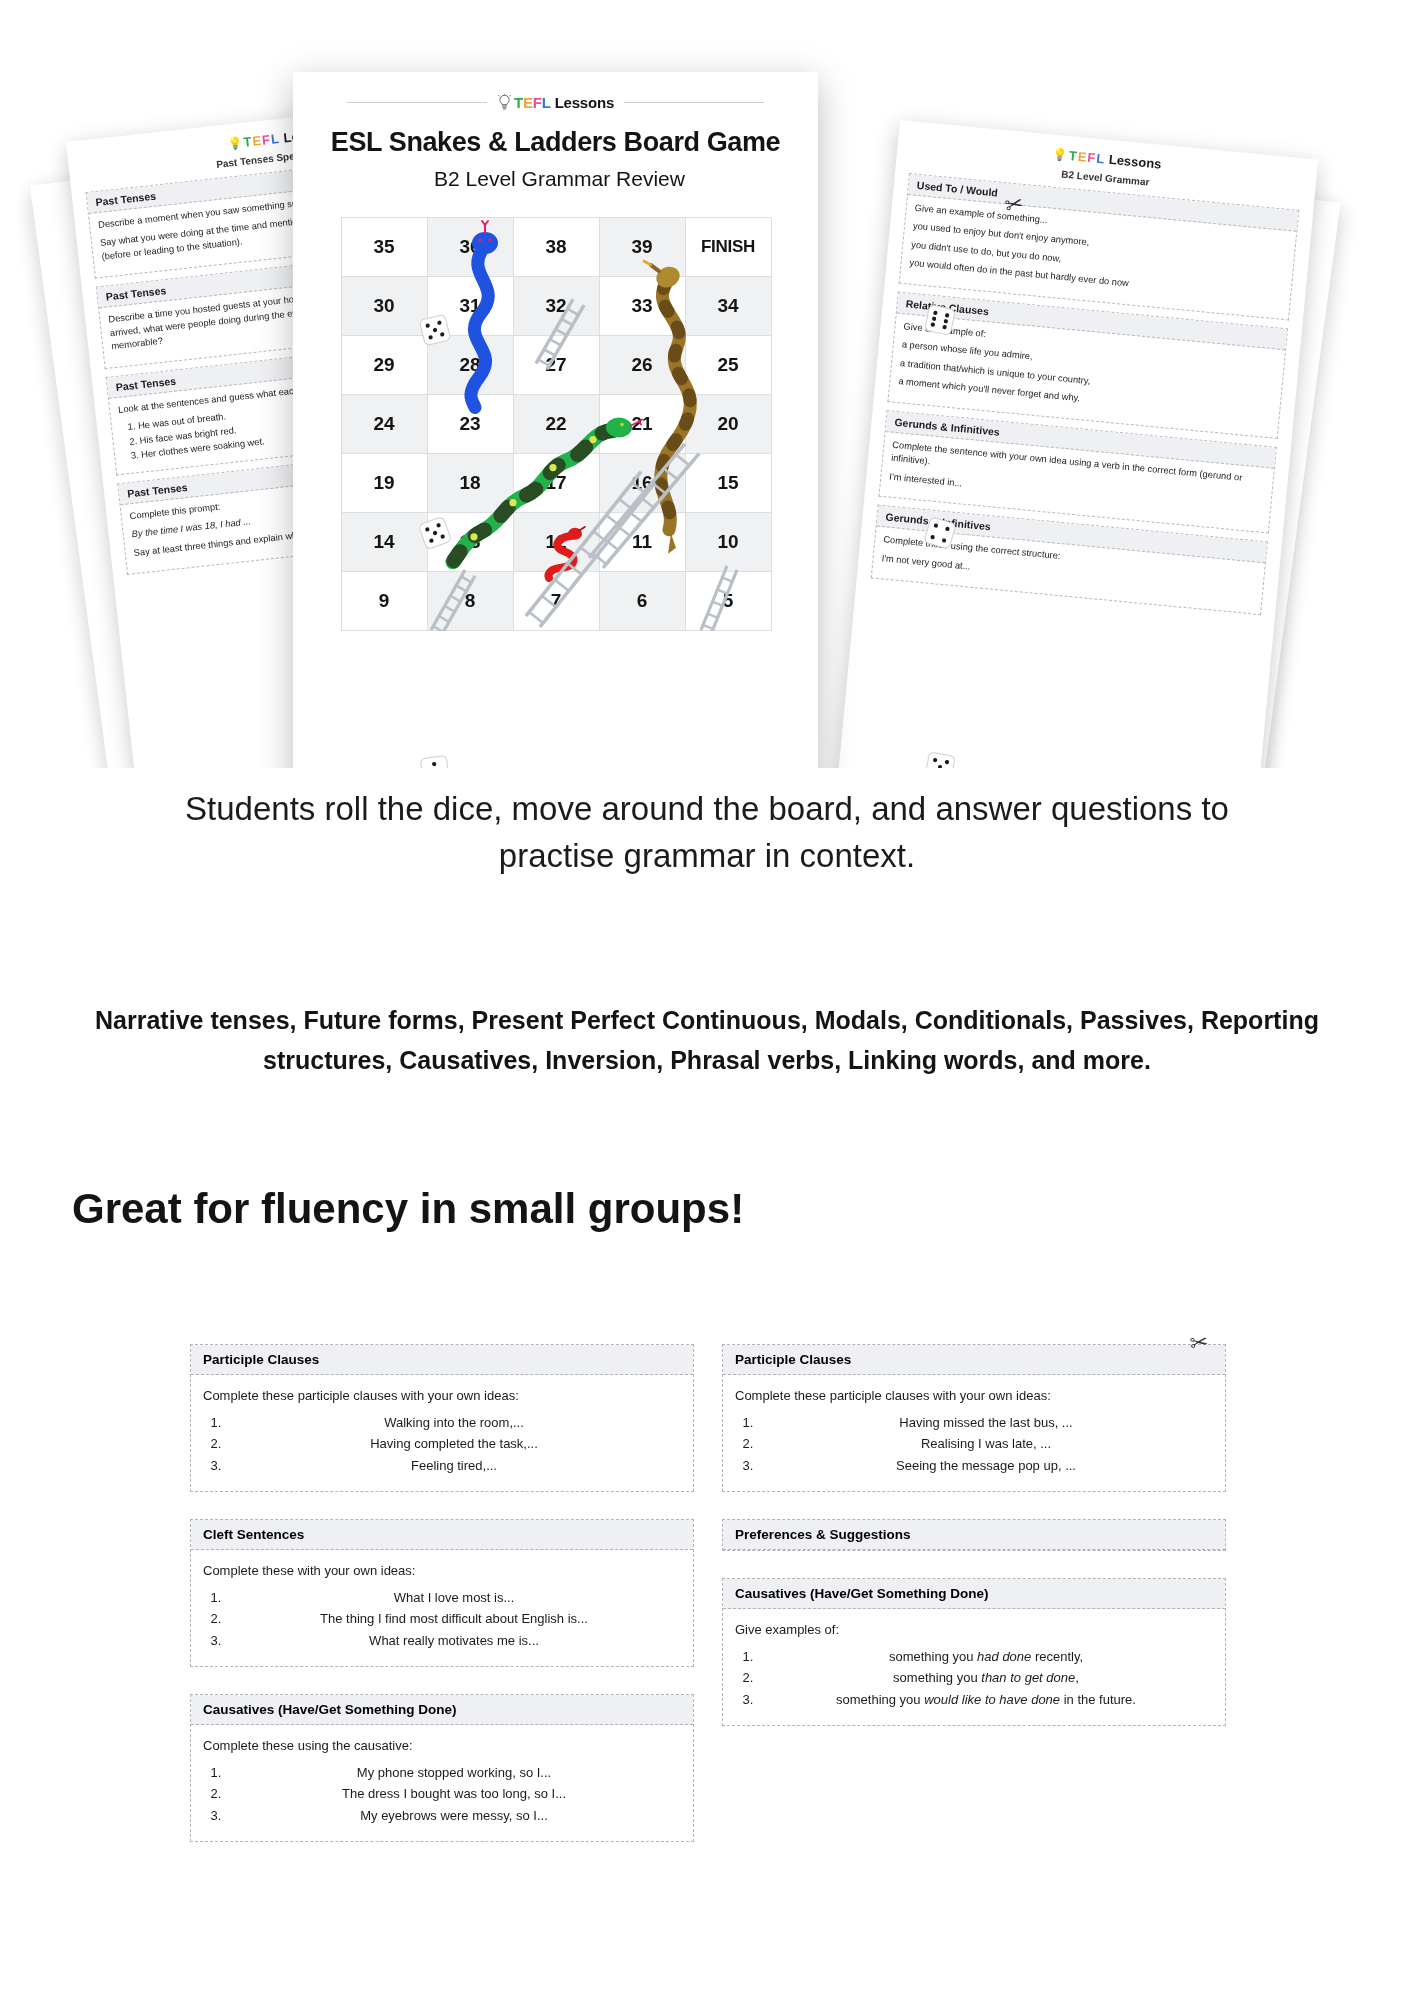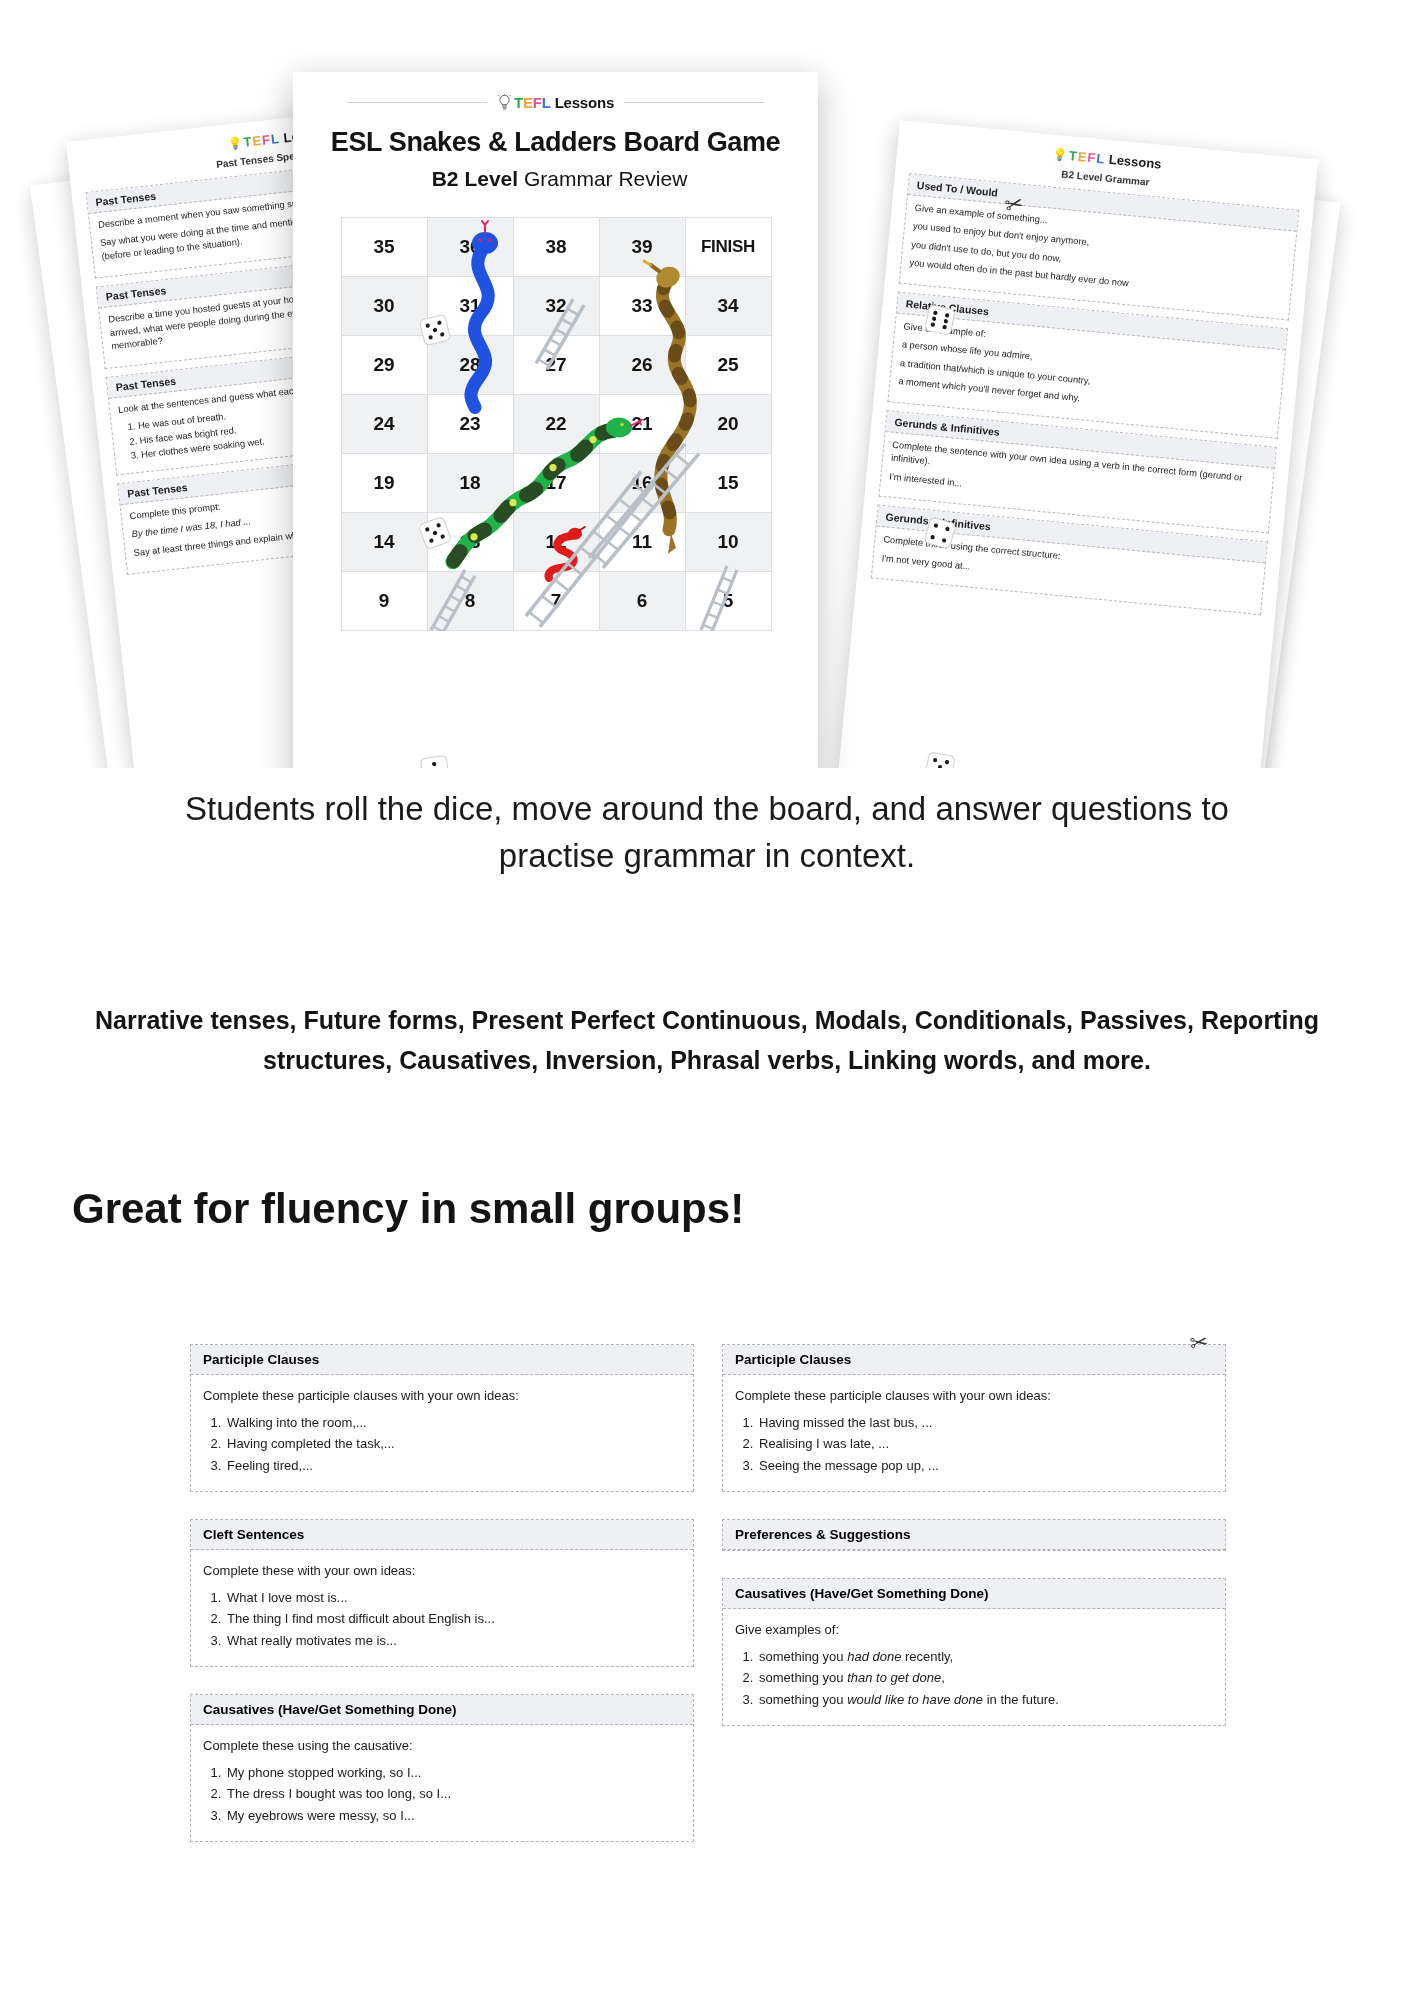--- a/index.html
+++ b/index.html
@@ -87,21 +87,21 @@
   .logo {
     display:inline-flex; align-items:center; gap:0px;
     font-size:15px; font-weight:800; letter-spacing:-.2px;
   }
   .logo svg { margin-right:2px; }
   #board-title {
     text-align:center; font-size:27px; font-weight:800;
     color:#141414; margin-top:16px; letter-spacing:-.4px;
   }
   #board-sub { text-align:center; font-size:21px; margin-top:9px; color:#141414; }
-  #board-sub .lvl { font-weight:700;margin-left:8px; }
+  #board-sub .lvl { font-weight:400;margin-left:8px; }
   #board-sub .rev { font-weight:400; }
 
   
   #board-wrap { position:relative; margin:26px auto 0 auto; width:430px; }
   #grid {
     display:grid;
     grid-template-columns:repeat(5,86px);
     grid-auto-rows:59px;
     border-top:1px solid #dcdee1;
     border-left:1px solid #dcdee1;
@@ -158,21 +158,21 @@
   #bcols { display:flex; gap:28px; padding:44px 22px 0 22px; }
   .bcol { flex:1; display:flex; flex-direction:column; gap:27px; }
 
   .bcard { border:1px dashed #b4b4b4; background:#fff; }
   .bcard-title {
     background:#eef0f3; border-bottom:1px dashed #b4b4b4;
     font-size:13.5px; font-weight:700; color:#000000; padding:7px 12px;
   }
   .bcard-body { padding:11px 12px 14px 12px; font-size:13px; color:#1b1b1b; line-height:1.5; }
   .bcard-body > p { margin:0 0 7px 0; }
-  .bcard-body ol { margin:0; padding-left:22px; }
+  .bcard-body ol { margin:0; padding-left:22px;text-align:center; }
   .bcard-body ol li { margin-bottom:2px; padding-left:2px; }
   .bcard-body em { font-style:italic; }
 
   
   #scissors-top {
     position:absolute; left:1005px; top:192px; font-size:22px; z-index:20; color:#2b2b2b;
     transform:rotate(-12deg);
   }
 </style>
 </head>

